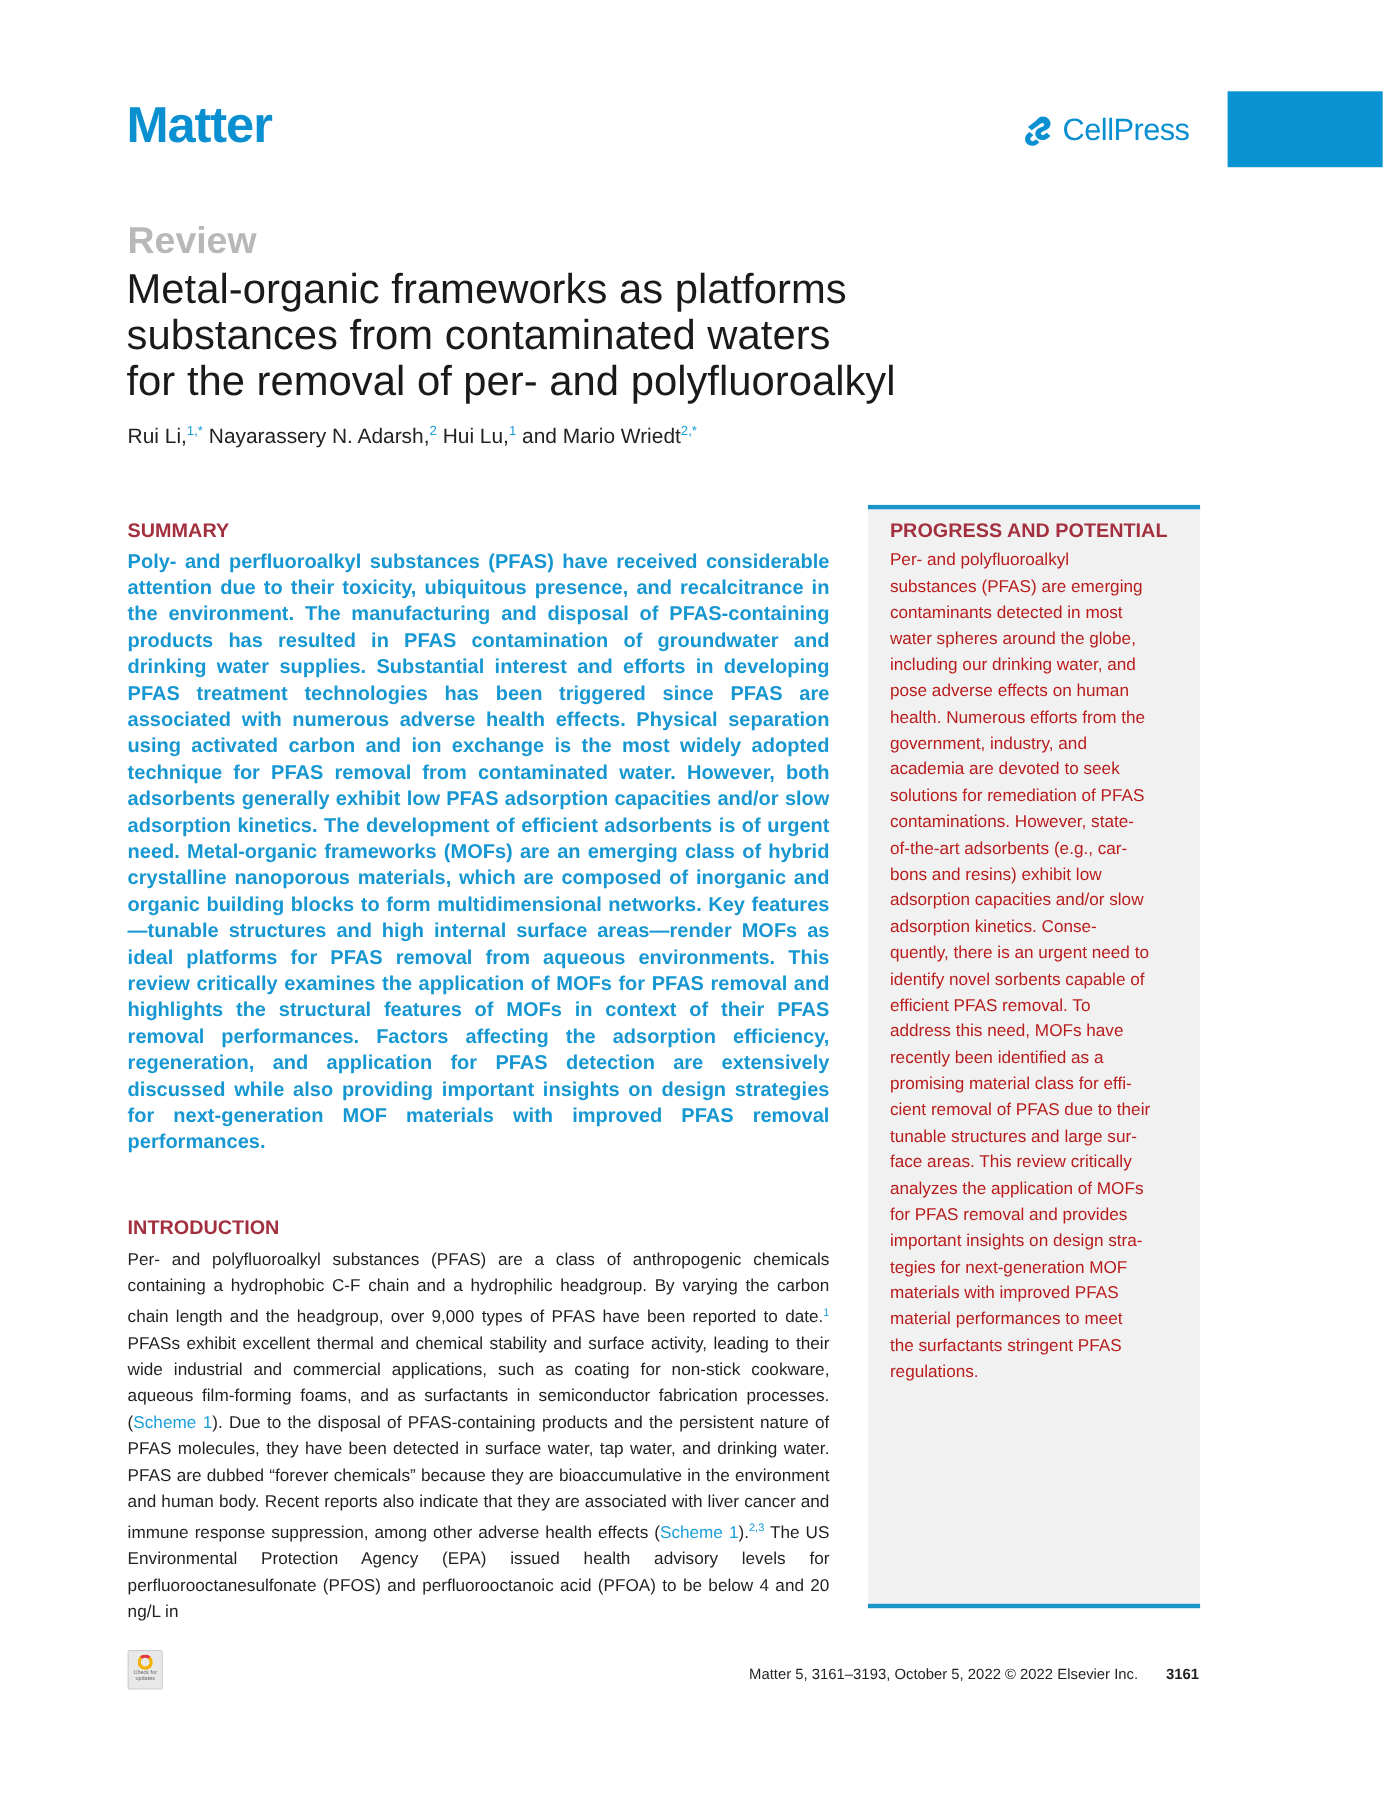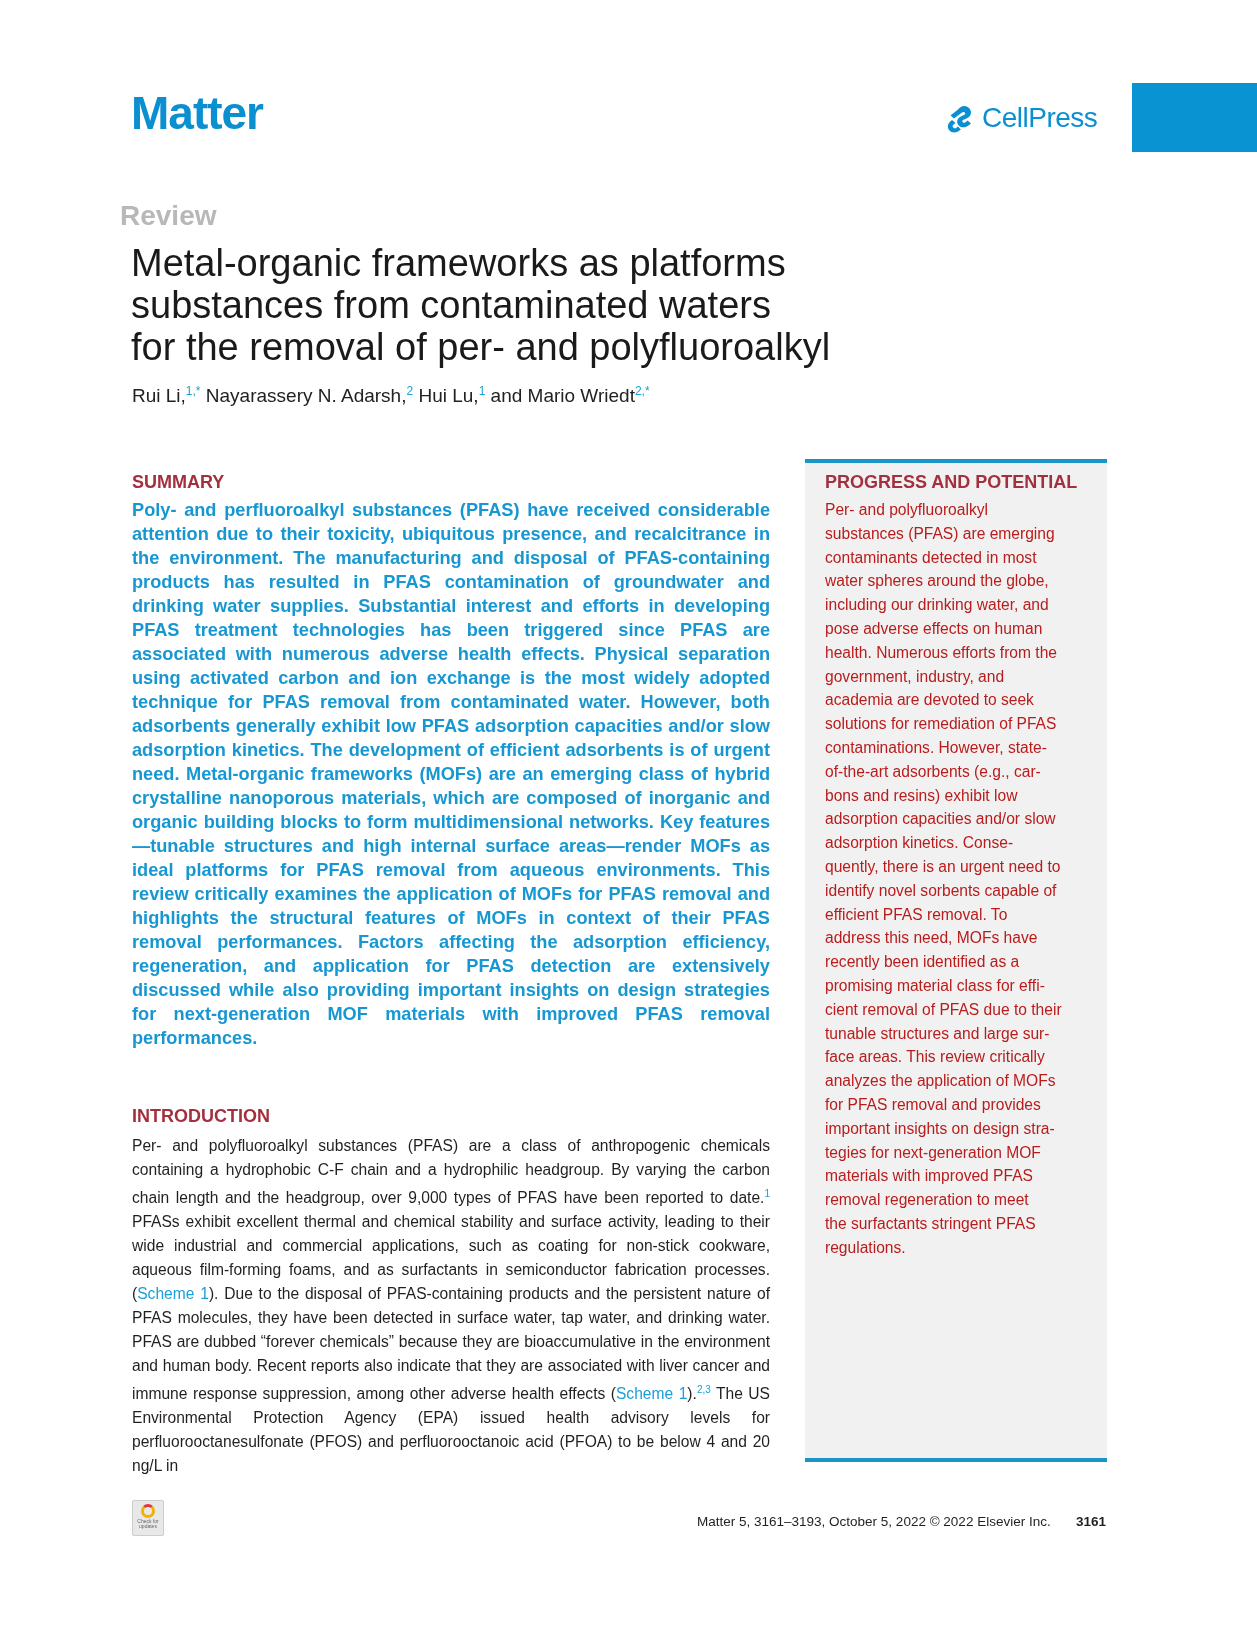--- a/index.html
+++ b/index.html
@@ -1,23 +1,23 @@
 <!DOCTYPE html>
 <html><head>
 <meta charset="utf-8">
 <style>
   html, body { margin:0; padding:0; background:#ffffff; }
   body { width:1257px; height:1632px; position:relative; overflow:hidden;
          font-family:"Liberation Sans", sans-serif; color:#231f20; }
-  .abs { position:absolute;margin-left:16px; }
+  .abs { position:absolute; }
   #journal { left:115px; top:86px; font-size:46px; font-weight:bold; color:#0a8fd0; letter-spacing:-1px; }
   #cellpress { left:928px; top:102px; display:flex; align-items:center; gap:6px; color:#0a8fd0; font-weight:normal; font-size:28px; letter-spacing:-0.5px; }
   #cellpress svg { width:32px; height:32px; }
   #blue-tab { left:1116px; top:83px; width:141px; height:69px; background:#0a93d3; }
-  #article-type { left:104px; top:200px; font-size:28px; font-weight:bold; color:#b8b8b8; }
+  #article-type { left:116px; top:200px; font-size:34px; font-weight:bold; color:#b8b8b8; }
   #title { left:115px; top:242px; width:800px; font-size:38px; line-height:42px; color:#1a1a1a; font-weight:normal; }
   #title div { white-space:nowrap; }
   #authors { left:116px; top:384px; font-size:19px; color:#222; white-space:nowrap; }
   #authors sup { color:#1a9fd9; font-size:12px; }
   #summary-head { left:116px; top:472px; font-size:18px; font-weight:bold; color:#a3303f; }
   #summary-body { left:116px; top:498px; width:638px; font-size:18.2px; line-height:24px; color:#1797d2; font-weight:bold; text-align:justify; }
   #intro-head { left:116px; top:1106px; font-size:18px; font-weight:bold; color:#a3303f; }
   #intro-body { left:116px; top:1134px; width:638px; font-size:15.6px; line-height:24px; color:#231f20; text-align:justify; }
   #intro-body .link { color:#1a9fd9; }
   #intro-body sup { color:#1a9fd9; font-size:10px; }
@@ -89,21 +89,21 @@
   <div>recently been identified as a</div>
   <div>promising material class for effi-</div>
   <div>cient removal of PFAS due to their</div>
   <div>tunable structures and large sur-</div>
   <div>face areas. This review critically</div>
   <div>analyzes the application of MOFs</div>
   <div>for PFAS removal and provides</div>
   <div>important insights on design stra-</div>
   <div>tegies for next-generation MOF</div>
   <div>materials with improved PFAS</div>
-  <div>removal regeneration to meet</div>
+  <div>material performances to meet</div>
   <div>the surfactants stringent PFAS</div>
   <div>regulations.</div>
 </div>
 
 <div class="abs" id="check-badge" title="Check for updates">
   <div class="ring"></div>
   <div class="txt">Check for updates</div>
 </div>
 
 <div class="abs" id="footer">Matter 5, 3161–3193, October 5, 2022 © 2022 Elsevier Inc.</div>

